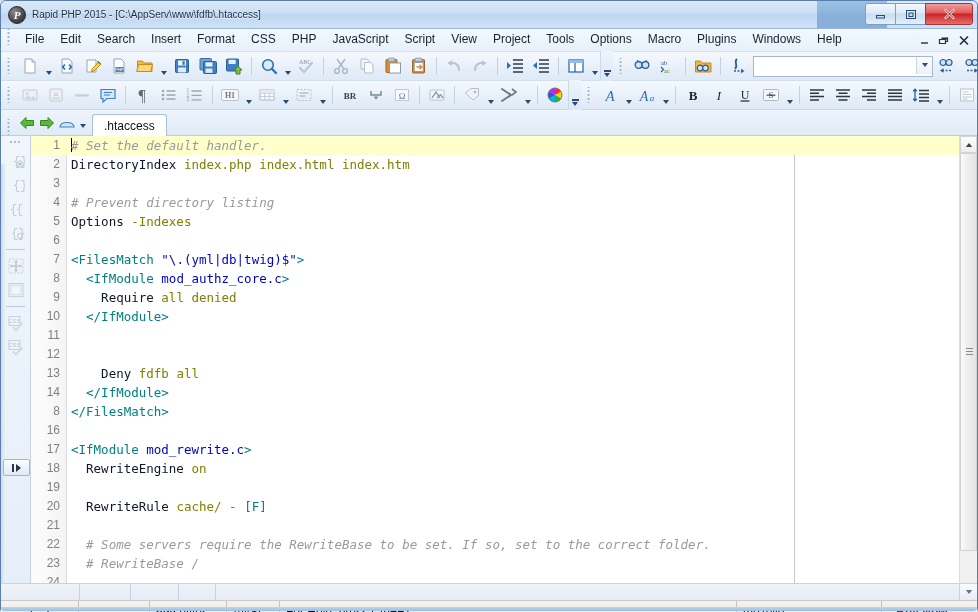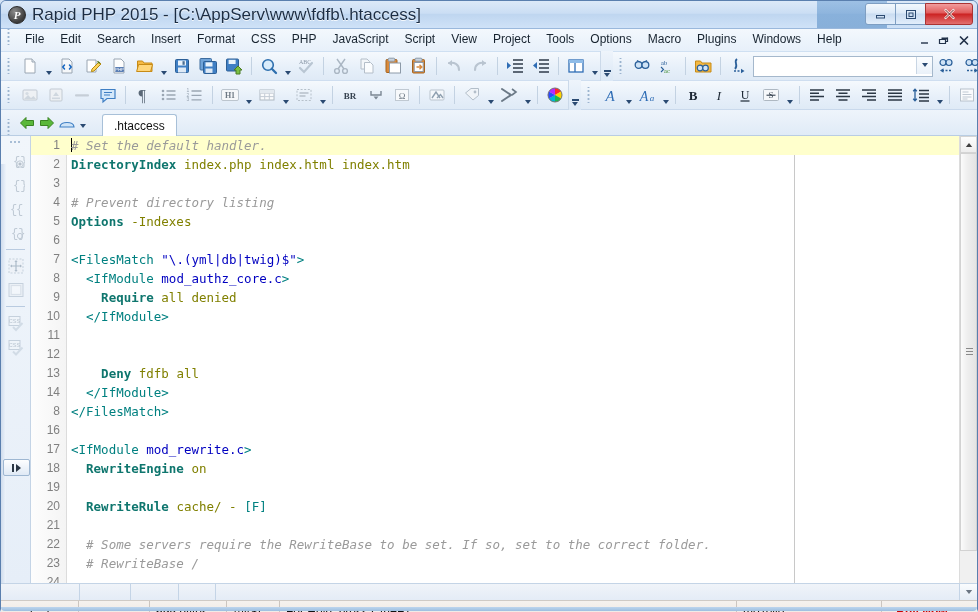--- a/index.html
+++ b/index.html
@@ -35,21 +35,21 @@
     width:16px;height:16px;border-radius:50%;
     background:radial-gradient(circle at 35% 30%,#8b8b8b,#3c3c3c 70%);
     margin-left:7px;margin-right:6px;
     color:#fff;font-size:11px;font-weight:bold;font-style:italic;
     display:flex;align-items:center;justify-content:center;
     border:1px solid #2a2a2a;
     flex:0 0 auto;
     font-family:"Liberation Serif",serif;
   }
   .title-text{
-    font-size:17px;color:#1b2d44;white-space:nowrap;
+    font-size:10px;color:#1b2d44;white-space:nowrap;
     text-shadow:0 1px 0 rgba(255,255,255,.8);
     flex:0 0 auto;
   }
   .wbtns{position:absolute;right:4px;top:2px;display:flex;gap:0;}
   .wbtn{
     width:29px;height:20px;
     border:1px solid #7e9ec2;
     background:linear-gradient(to bottom,#f3f8fd,#dceaf8 45%,#c9dcf1 50%,#e2eefb);
     display:flex;align-items:center;justify-content:center;
     margin-left:-1px;
@@ -135,21 +135,21 @@
 
   
   .tabbar{
     height:25px;display:flex;align-items:flex-end;
     background:linear-gradient(to bottom,#eef4fb,#e0ebf7);
     border-bottom:1px solid #b9cde3;
     position:relative;
   }
   .navarrow{width:20px;height:24px;display:flex;align-items:center;justify-content:center;}
   .tab{
-    height:21px;margin-left:14px;padding:0 11px;
+    height:21px;margin-left:4px;padding:0 11px;
     display:flex;align-items:center;
     background:#fff;border:1px solid #a8c0d8;border-bottom:none;
     border-radius:3px 3px 0 0;font-size:12px;color:#111;
     position:relative;top:1px;
   }
 
   
   .main{
     display:flex;height:447px;background:#fff;position:relative;
   }
@@ -194,21 +194,21 @@
   }
   .cl{height:19px;white-space:pre;position:relative;}
   .cl.cur{background:#ffffcc;}
   .ln{
     position:absolute;left:0;width:29px;text-align:right;
     color:#808080;font-family:"Liberation Sans",sans-serif;font-size:12px;
     line-height:19px;
   }
   .ctext{position:absolute;left:40px;line-height:19px;}
   .cm{color:#9a9a9a;font-style:italic;text-align:center;}
-  .dir{color:#0f766e;font-weight:bold;}
+  .dir{color:#0f172a;font-weight:normal;}
   .val{color:#808000;}
   .tagname{color:#008080;text-align:center;}
   .str{color:#0000c0;}
   .plain{color:#000;}
   .brk{color:#008080;}
   .caretbar{
     display:inline-block;width:1px;height:14px;background:#000;
     vertical-align:-2px;margin-right:-1px;
   }
 

